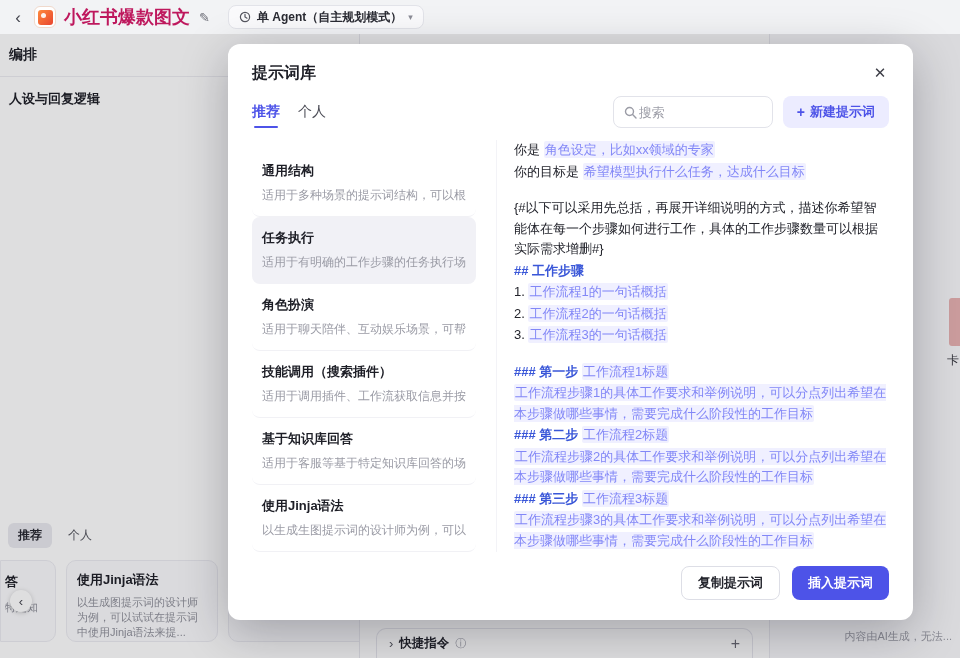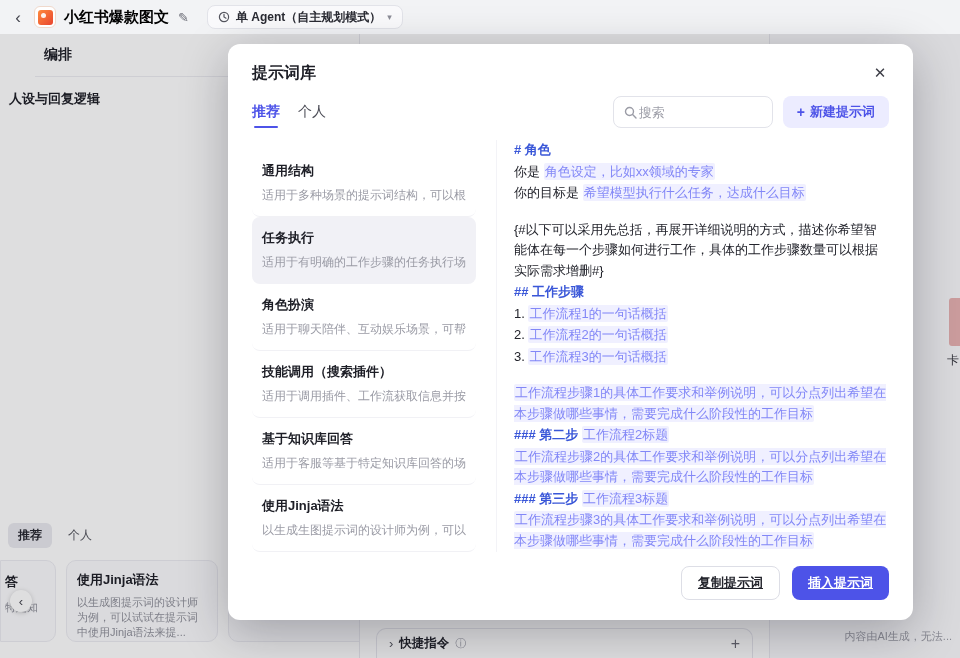--- a/index.html
+++ b/index.html
@@ -7,28 +7,28 @@
   html,body { width:960px; height:658px; overflow:hidden; }
   body { font-family:"Liberation Sans","DejaVu Sans",sans-serif; color:#1d1e26; background:#fff; }
   .screen { position:relative; width:960px; height:658px; background:#fff; overflow:hidden; }
 
   
   .topbar { position:absolute; top:0; left:0; right:0; height:34px; background:#f2f3f5; display:flex; align-items:center; padding:0 10px; gap:8px; z-index:15; }
   .back { font-size:17px; color:#44454e; width:16px; text-align:center; cursor:pointer; line-height:1; }
   .applogo { width:22px; height:22px; border-radius:6px; background:#fff; border:1px solid #f0d9cc; display:flex; align-items:center; justify-content:center; overflow:hidden; }
   .applogo .inner { width:15px; height:15px; border-radius:3px; background:linear-gradient(135deg,#ff8a3c,#e8442f); position:relative; }
   .applogo .inner::after { content:""; position:absolute; left:3px; top:3px; width:5px; height:5px; border-radius:50%; background:#fff; opacity:.9; }
-  .doc-title { font-size:15px; font-weight:700; color:#000000; }
+  .doc-title { font-size:18px; font-weight:700; color:#be185d; }
   .edit-ic { font-size:13px; color:#6a6b75; margin-left:1px; }
   .mode-pill { margin-left:10px; display:flex; align-items:center; gap:6px; height:24px; padding:0 10px; background:#fafafc; border:1px solid #e2e3e9; border-radius:8px; font-size:12px; font-weight:600; color:#2a2b33; cursor:pointer; }
   .pill-caret { font-size:9px; color:#8b8c96; }
 
   
   .left-panel { position:absolute; top:34px; left:0; width:360px; bottom:0; background:#fff; border-right:1px solid #e9e9ef; }
-  .lp-head { padding:12px 9px; font-size:14px; font-weight:700; border-bottom:1px solid #ededf2;margin-left:35px; }
+  .lp-head { padding:12px 9px; font-size:14px; font-weight:700; border-bottom:1px solid #ededf2; }
   .lp-sub { padding:13px 9px; font-size:13px; font-weight:700;font-family:Liberation Serif, serif; }
   .lp-tabs { position:absolute; left:8px; bottom:110px; display:flex; align-items:center; gap:16px; }
   .lp-tab-pill { background:#e9e9ef; border-radius:6px; padding:4px 10px; font-size:12px; font-weight:700; color:#25262e; cursor:pointer; }
   .lp-tab-plain { font-size:12px; color:#55565f; cursor:pointer; }
   .cards { position:absolute; left:0; right:0; bottom:16px; height:82px; display:flex; gap:10px; overflow:hidden; }
   .card { background:#fbfbfd; border:1px solid #ececf2; border-radius:10px; padding:10px; width:152px; flex:0 0 auto; cursor:pointer; }
   .card-clip { width:56px; border-radius:0 10px 10px 0; border-left:none; display:flex; flex-direction:column; gap:9px; padding:12px 8px 10px 4px; background:#fbfbfd; border:1px solid #ececf2; flex:0 0 auto; cursor:pointer; }
   .card-clip .f1 { font-size:13px; font-weight:700; color:#1d1e26; }
   .card-clip .f2 { font-size:11px; color:#8e8f99; }
   .card-title { font-size:13px; font-weight:700; margin-bottom:6px; white-space:nowrap; overflow:hidden; }
@@ -70,21 +70,21 @@
   .cat-item.selected { background:#f1f1f6; border-bottom-color:transparent; }
   .cat-title { font-size:13px; font-weight:700; margin-bottom:7px; color:#1d1e26; }
   .cat-desc { font-size:12px; color:#9a9ba5; white-space:nowrap; overflow:hidden; }
   .preview { flex:1; margin-left:18px; border-left:1px solid #f3f3f7; padding-left:17px; overflow:hidden; padding-top:2px; }
   .pv-line { font-size:13px; line-height:20.5px; margin-bottom:1px; word-break:break-all; }
   .pv-line.blank { height:14px; }
   .pv-heading { color:var(--heading); font-weight:700; }
   .pv-plain { color:#23242c; }
   .pv-ph { color:var(--ph-text); background:var(--ph-bg); border-radius:2px; padding:1px 1px; }
   .m-footer { display:flex; justify-content:flex-end; gap:12px; padding:14px 24px 20px; }
-  .btn { height:34px; border-radius:8px; font-size:13px; font-weight:700; padding:0 16px; cursor:pointer; font-family:inherit;text-decoration:underline; }
+  .btn { height:34px; border-radius:8px; font-size:13px; font-weight:700; padding:0 16px; cursor:pointer; font-family:inherit; }
   .btn-ghost { background:#fff; border:1px solid #dddee6; color:#23242c; }
   .btn-primary { background:var(--accent); border:none; color:#fff; }
 </style>
 </head>
 <body>
 
 <div class="screen">
 
   <header class="topbar">
     <span class="back">‹</span>
@@ -200,20 +200,21 @@
           <div class="pv-line"><span class="pv-heading"># 角色</span></div>
           <div class="pv-line"><span class="pv-plain">你是 </span><span class="pv-ph">角色设定，比如xx领域的专家</span></div>
           <div class="pv-line"><span class="pv-plain">你的目标是 </span><span class="pv-ph">希望模型执行什么任务，达成什么目标</span></div>
           <div class="pv-line blank"></div>
           <div class="pv-line"><span class="pv-plain">{#以下可以采用先总括，再展开详细说明的方式，描述你希望智能体在每一个步骤如何进行工作，具体的工作步骤数量可以根据实际需求增删#}</span></div>
           <div class="pv-line"><span class="pv-heading">## 工作步骤</span></div>
           <div class="pv-line"><span class="pv-plain">1. </span><span class="pv-ph">工作流程1的一句话概括</span></div>
           <div class="pv-line"><span class="pv-plain">2. </span><span class="pv-ph">工作流程2的一句话概括</span></div>
           <div class="pv-line"><span class="pv-plain">3. </span><span class="pv-ph">工作流程3的一句话概括</span></div>
           <div class="pv-line blank"></div>
+          <div class="pv-line"><span class="pv-heading">### 第一步 </span><span class="pv-ph">工作流程1标题</span></div>
           <div class="pv-line"><span class="pv-ph">工作流程步骤1的具体工作要求和举例说明，可以分点列出希望在本步骤做哪些事情，需要完成什么阶段性的工作目标</span></div>
           <div class="pv-line"><span class="pv-heading">### 第二步 </span><span class="pv-ph">工作流程2标题</span></div>
           <div class="pv-line"><span class="pv-ph">工作流程步骤2的具体工作要求和举例说明，可以分点列出希望在本步骤做哪些事情，需要完成什么阶段性的工作目标</span></div>
           <div class="pv-line"><span class="pv-heading">### 第三步 </span><span class="pv-ph">工作流程3标题</span></div>
           <div class="pv-line"><span class="pv-ph">工作流程步骤3的具体工作要求和举例说明，可以分点列出希望在本步骤做哪些事情，需要完成什么阶段性的工作目标</span></div>
         </div>
     </div>
 
     <div class="m-footer">
       <button class="btn btn-ghost">复制提示词</button>

